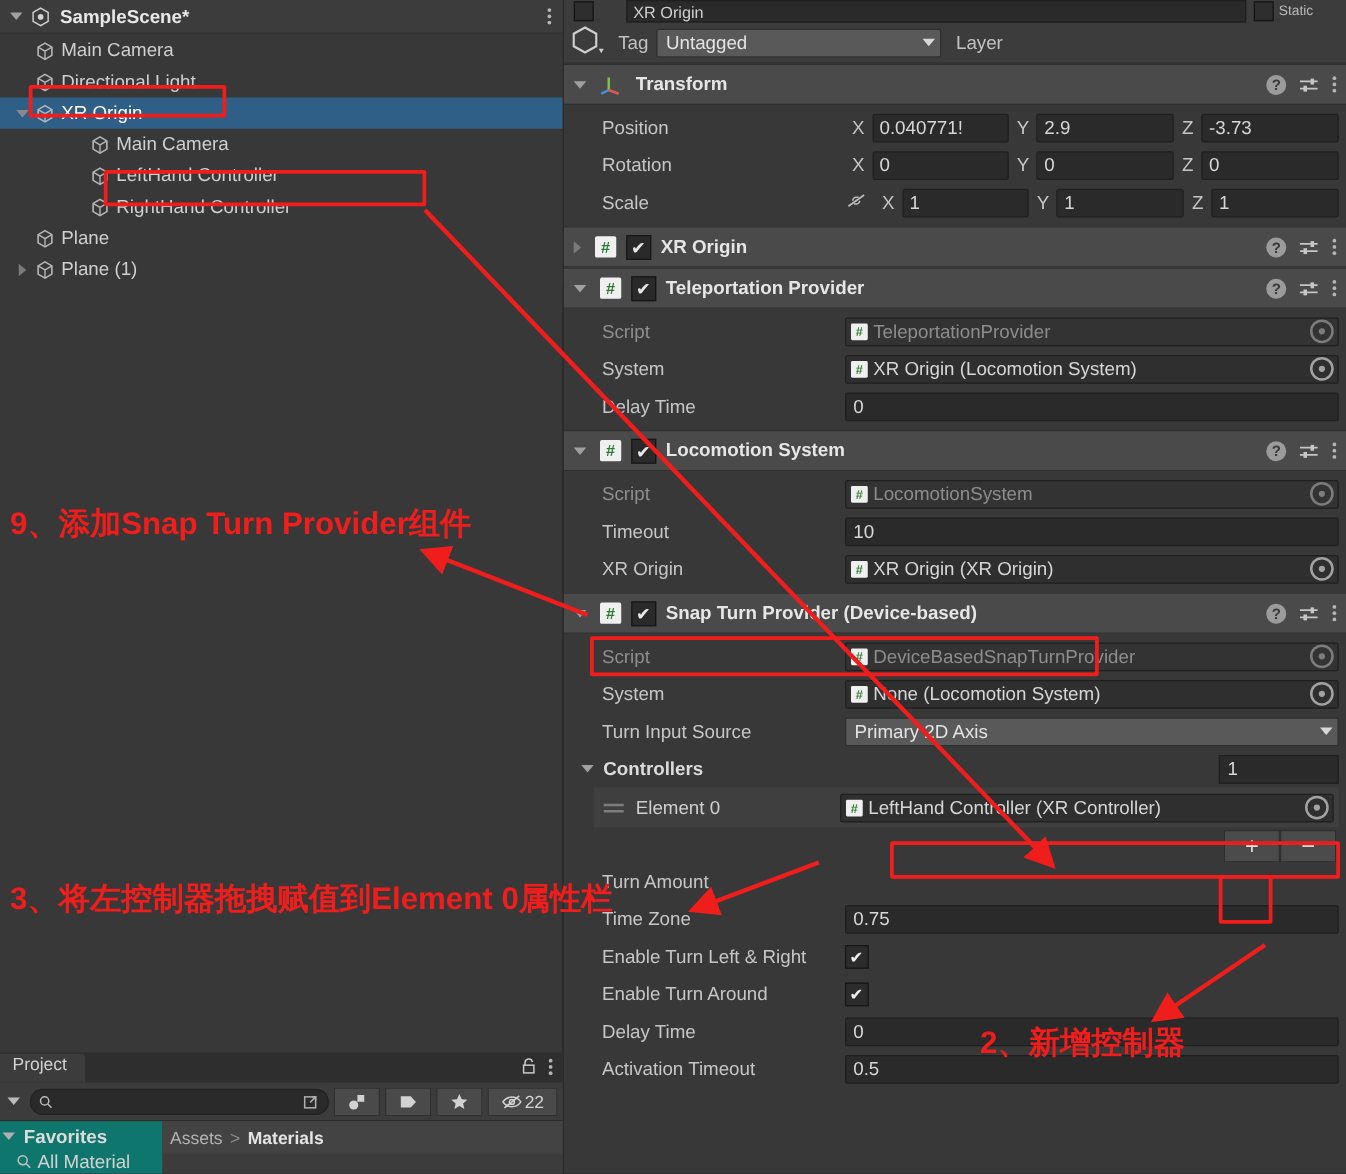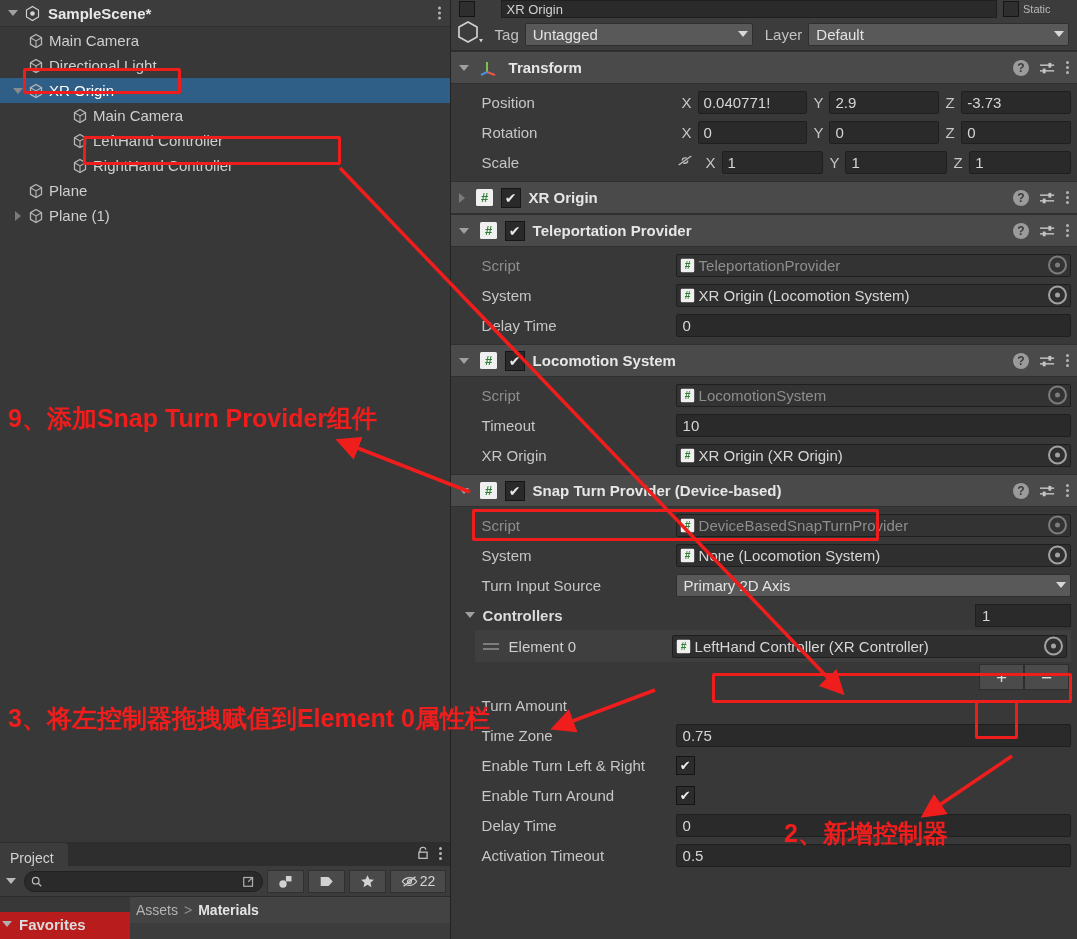--- a/index.html
+++ b/index.html
@@ -30,29 +30,29 @@
   .hrow{height:25px;display:flex;align-items:center;position:relative;white-space:nowrap;}
   .hrow.sel{background:#2f5f87;}
   .hrow .lbl{font-size:15px;color:#cfcfcf;}
   .hrow.sel .lbl{color:#ffffff;}
   .cube{width:16px;height:16px;flex:none;margin-right:5px;}
   .arrowcell{width:16px;display:flex;align-items:center;justify-content:center;flex:none;}
 
   
   .project{position:absolute;left:0;bottom:0;width:450px;height:97px;background:#383838;}
   .proj-tabstrip{height:24px;background:#2e2e2e;display:flex;align-items:flex-end;position:relative;}
-  .proj-tab{height:23px;background:#3c3c3c;display:flex;align-items:flex-end;padding:0 14px 0 10px;font-size:14px;color:#d2d2d2;border-top-right-radius:3px;}
+  .proj-tab{height:23px;background:#3c3c3c;display:flex;align-items:flex-start;padding:0 14px 0 10px;font-size:14px;color:#d2d2d2;border-top-right-radius:3px;}
   .proj-tabright{position:absolute;right:8px;top:4px;display:flex;align-items:center;gap:10px;}
   .lock-ico{width:12px;height:14px;position:relative;}
   .proj-toolbar{height:30px;background:#3c3c3c;display:flex;align-items:center;padding:0 4px;gap:4px;border-bottom:1px solid #2c2c2c;}
   .searchbox{flex:1;height:19px;background:#2a2a2a;border:1px solid #212121;border-radius:10px;display:flex;align-items:center;padding:0 6px;position:relative;}
   .searchbox input{flex:1;background:transparent;border:0;outline:0;color:#cfcfcf;font-size:12px;font-family:inherit;}
   .tbtn{height:21px;min-width:27px;background:#4a4a4a;border:1px solid #303030;display:flex;align-items:center;justify-content:center;gap:2px;padding:0 4px;}
   .proj-bottom{height:42px;display:flex;}
-  .proj-left{width:130px;background:#b91c1c;padding-top:2px;margin-top:15px;}
+  .proj-left{width:130px;background:#0f766e;padding-top:2px;}
   .proj-right{flex:1;background:#3c3c3c;}
   .crumb{height:26px;display:flex;align-items:center;padding-left:6px;font-size:14px;background:#434343;}
 
   
   .insp{width:627px;height:939px;background:#383838;position:relative;overflow:hidden;}
   .insp-topstrip{height:18px;background:#3c3c3c;display:flex;align-items:center;padding:0 8px;position:relative;}
   .objname-field{flex:1;height:16px;background:#2a2a2a;border:1px solid #1f1f1f;margin-left:26px;margin-right:6px;display:flex;align-items:center;padding-left:5px;color:#d0d0d0;font-size:13px;}
   .small-check{width:14px;height:14px;background:#2e2e2e;border:1px solid #151515;}
   .static-box{width:46px;height:16px;background:#3c3c3c;margin-left:4px;display:flex;align-items:center;font-size:11px;color:#b9b9b9;}
 
@@ -308,24 +308,20 @@
           <path d="M13 3l9 5v10l-9 5-9-5V8z" fill="none" stroke="#cfcfcf" stroke-width="1.7"></path>
           <path d="M24 20l4 0 -2 3.5z" fill="#cfcfcf"></path>
         </svg>
       </span>
       <span class="tl-label">Tag</span>
       <div class="ddown" style="width:215px">
         <span class="cap">Untagged</span>
         <span class="arw"></span>
       </div>
       <span class="tl-label" style="margin-left:6px">Layer</span>
-      <div class="ddown" style="flex:1">
-        <span class="cap">Default</span>
-        <span class="arw"></span>
-      </div>
     </div>
 
     <div class="comp-header">
       <span class="tri"></span>
       <span style="width:22px;height:20px;margin-left:6px">
         <svg viewBox="0 0 22 20" width="22" height="20">
           <line x1="8" y1="14" x2="8" y2="4" stroke="#7cc24a" stroke-width="2"></line>
           <line x1="8" y1="14" x2="16" y2="17" stroke="#e05b4a" stroke-width="2"></line>
           <line x1="8" y1="14" x2="2" y2="17" stroke="#4a8fe0" stroke-width="2"></line>
         </svg>

